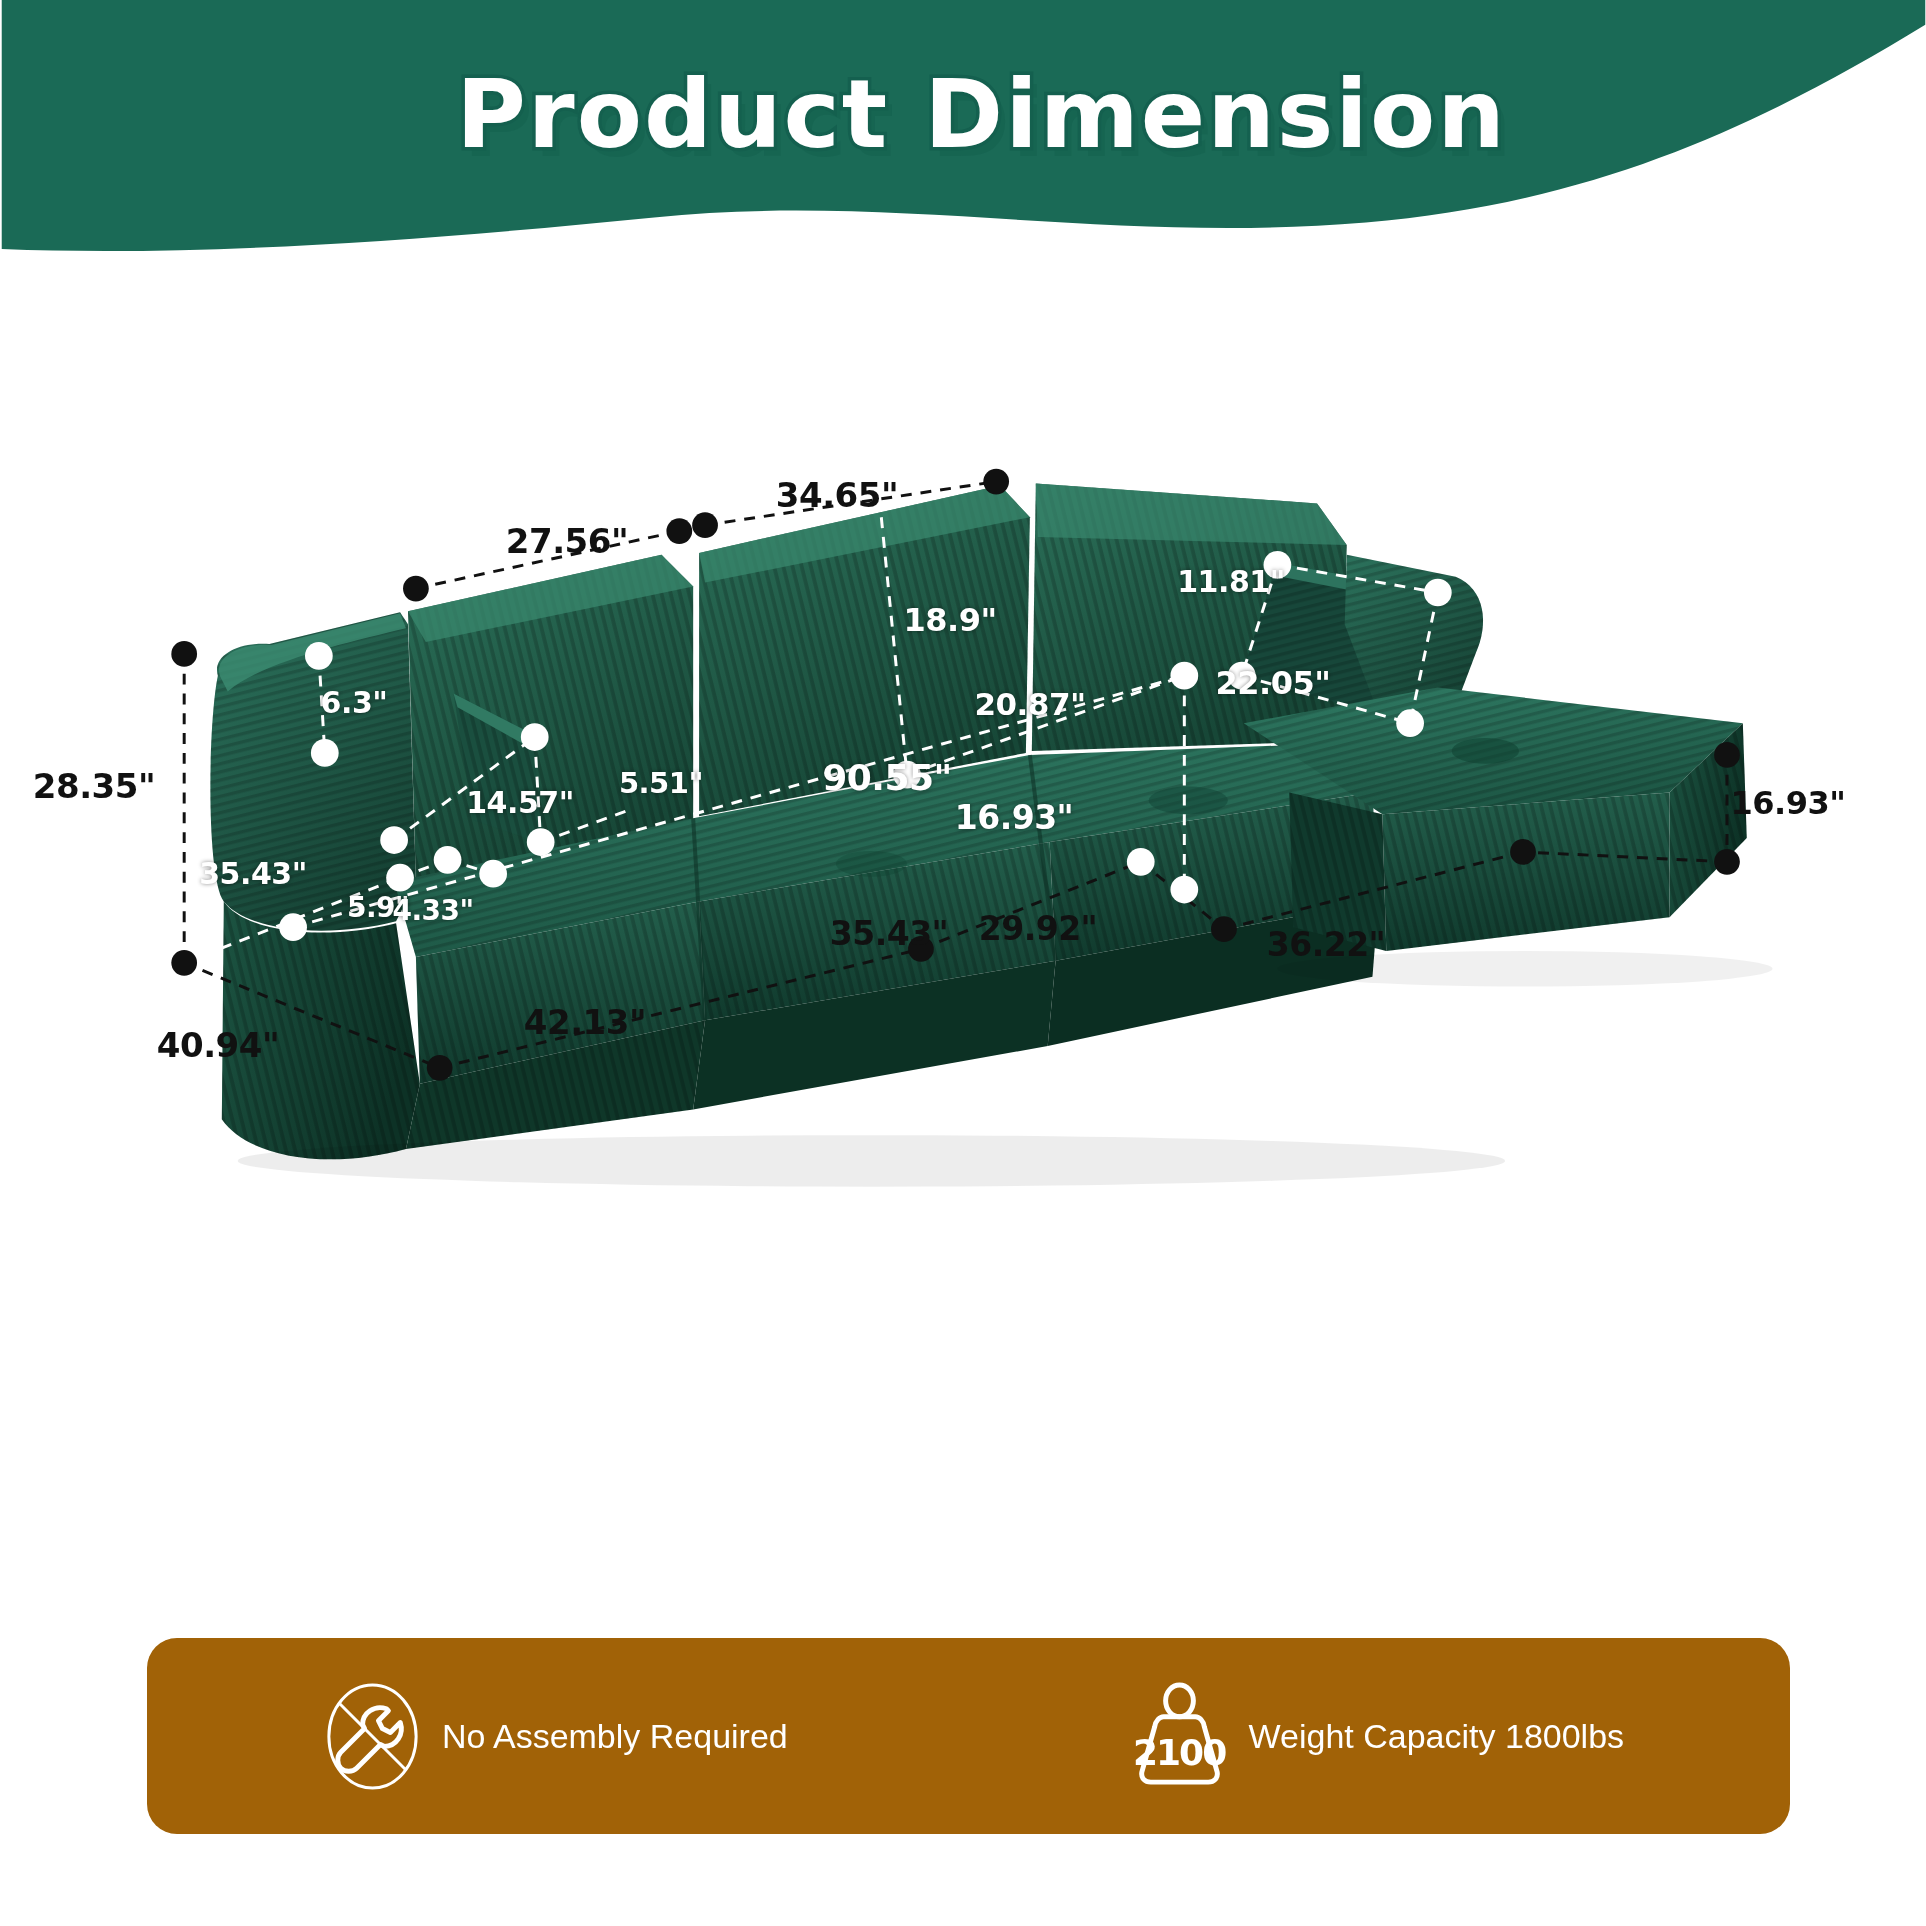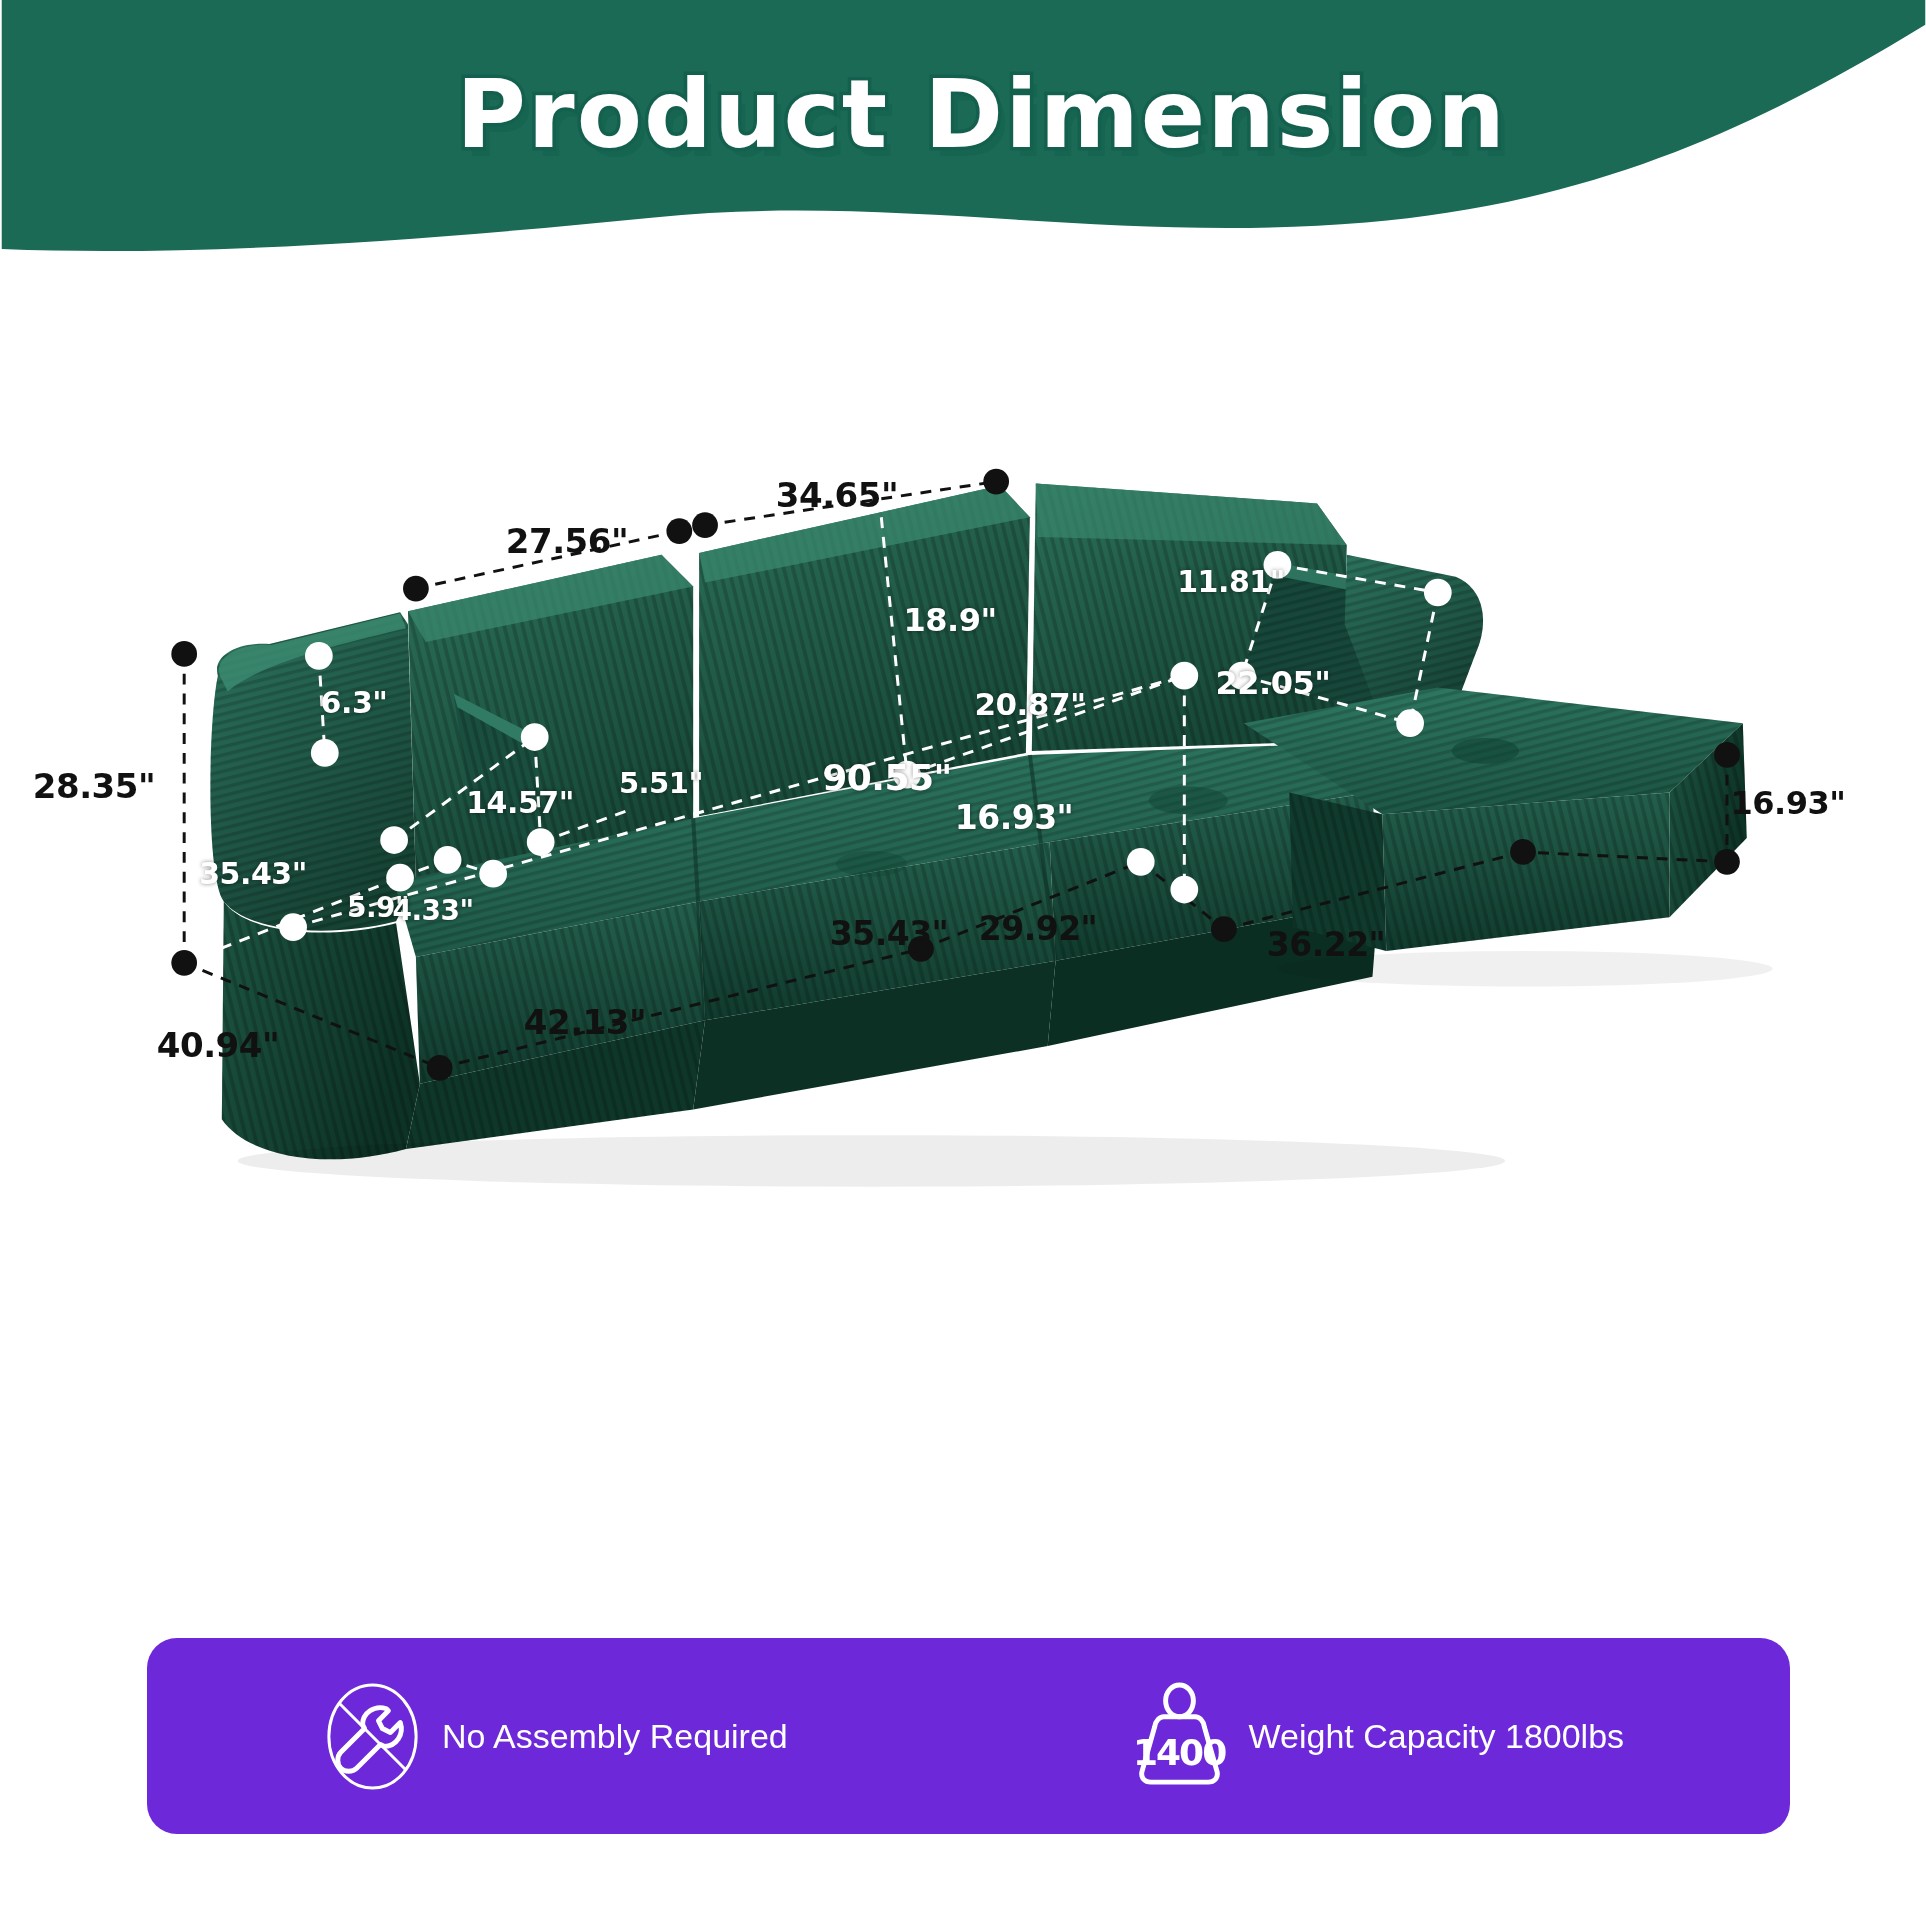--- a/index.html
+++ b/index.html
@@ -50,21 +50,21 @@
     transform:translate(-50%,-50%);
   }
   .dim-label.dark { color:#111111; }
   .dim-label.light { color:#ffffff; text-shadow:0 0 4px rgba(0,0,0,.45); }
 
   
   #feature-bar {
     position:absolute;
     left:147px; top:1638px;
     width:1643px; height:196px;
-    background:#6d28d9;
+    background:#a16207;
     border-radius:30px;
     display:flex;
     align-items:center;
     justify-content:space-around;
   }
   .feature {
     display:flex;
     align-items:center;
     gap:10px;
     height:100%;
@@ -357,20 +357,20 @@
     <div class="feature-label">No Assembly Required</div>
   </div>
 
   <div class="feature">
     <div class="feature-icon">
       <svg width="119" height="119" viewBox="0 0 120 120">
         <ellipse cx="60" cy="24" rx="14" ry="16" fill="none" stroke="#ffffff" stroke-width="5"></ellipse>
         <path d="M44,40 C40,40 36,44 35,50 L22,96 C21,102 25,106 31,106
                  L89,106 C95,106 99,102 98,96 L85,50 C84,44 80,40 76,40 Z" fill="none" stroke="#ffffff" stroke-width="5" stroke-linejoin="round"></path>
       </svg>
-      <div class="wt-num">1400</div>
+      <div class="wt-num">2100</div>
     </div>
     <div class="feature-label">Weight Capacity 1800lbs</div>
   </div>
 
 
 </div>
 
 
 </body></html>

